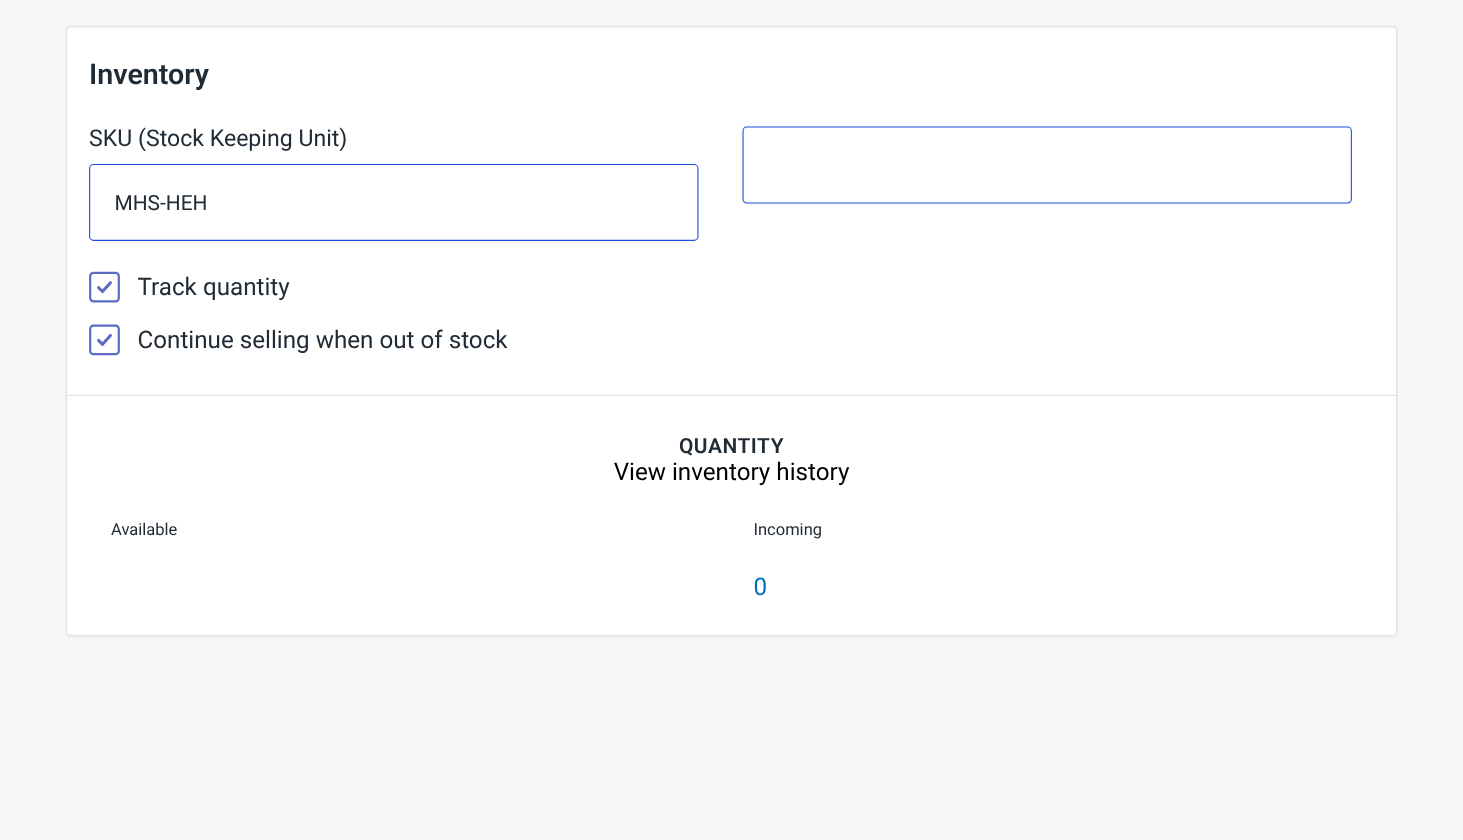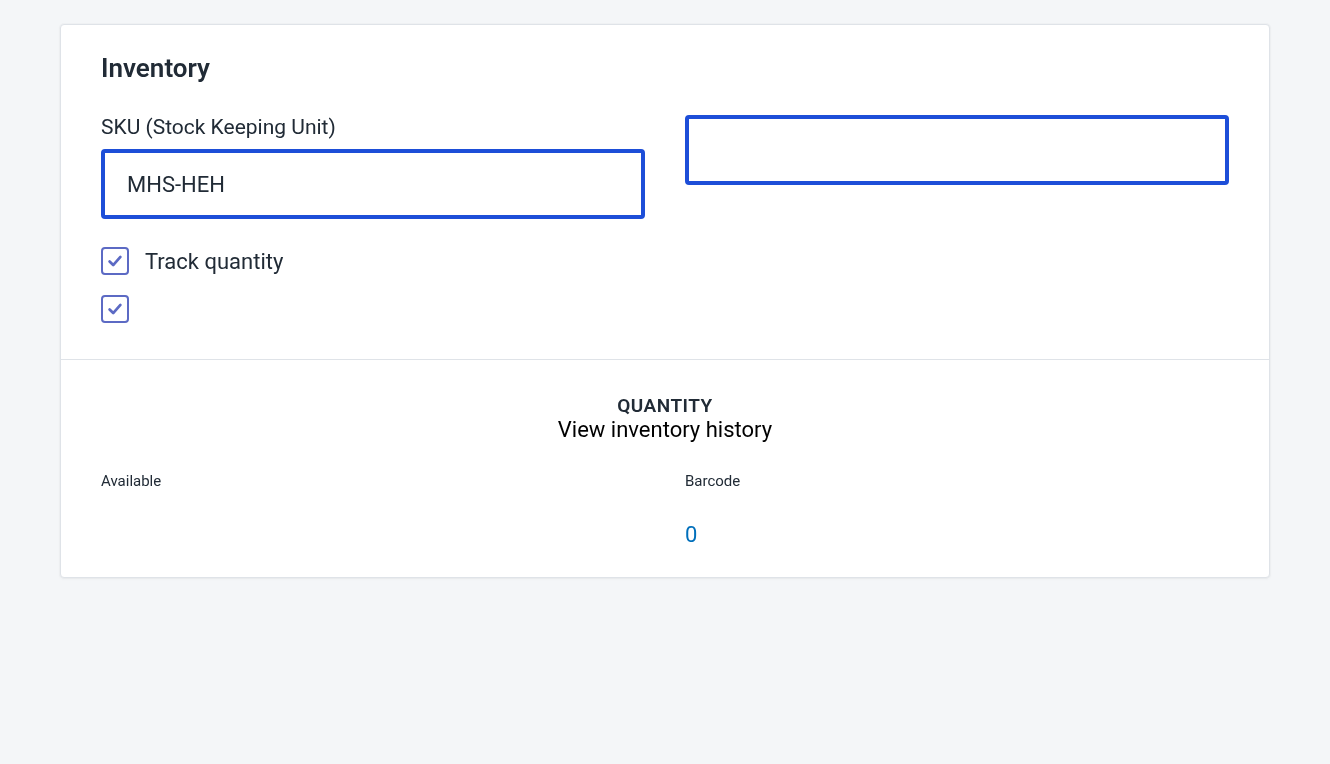--- a/index.html
+++ b/index.html
@@ -13,21 +13,21 @@
     padding: 24px 60px;
     color: #212b36;
   }
   .card {
     background: #ffffff;
     border: 1px solid #dfe3e8;
     border-radius: 4px;
     box-shadow: 0 0 0 1px rgba(63,63,68,0.02), 0 1px 3px 0 rgba(63,63,68,0.05);
   }
   .card-top {
-    padding: 28px 40px 36px 40px;
+    padding: 28px 40px 36px 20px;
   }
   .card-title {
     font-size: 26px;
     font-weight: 600;
     color: #212b36;
     margin-bottom: 32px;
   }
   .field-row {
     display: flex;
     gap: 40px;
@@ -40,24 +40,24 @@
   }
   .field-label {
     font-size: 21px;
     color: #212b36;
     margin-bottom: 10px;
     font-weight: 400;
   }
   .text-input {
     width: 100%;
     height: 70px;
-    border: 4px solid #1d4ed8;
+    border: 1px solid #1d4ed8;
     border-radius: 4px;
     padding: 0 22px;
-    font-size: 22px;
+    font-size: 19px;
     color: #212b36;
     background: #ffffff;
     font-family: inherit;
   }
   .checkbox-row {
     display: flex;
     align-items: center;
     gap: 16px;
     margin-bottom: 20px;
   }
@@ -191,35 +191,36 @@
       </span>
       <span class="checkbox-label">Track quantity</span>
     </div>
 
     <div class="checkbox-row">
       <span class="checkbox">
         <svg viewBox="0 0 20 20">
             <path fill="none" stroke="#5c6ac4" stroke-width="3" stroke-linecap="round" stroke-linejoin="round" d="M4 10.5 L8 14.5 L16 5.5"></path>
           </svg>
       </span>
+      <span class="checkbox-label">Continue selling when out of stock</span>
     </div>
   </div>
 
   <div class="divider"></div>
 
   <div class="card-bottom">
     <div class="section-header">
       <div class="section-title">QUANTITY</div>
       <a class="link">View inventory history</a>
     </div>
 
     <div class="qty-row">
       <div class="qty-field">
         <div class="qty-label">Available</div>
       </div>
 
       <div class="qty-field">
-        <div class="qty-label">Barcode</div>
+        <div class="qty-label">Incoming</div>
         <div class="incoming-value">0</div>
       </div>
     </div>
   </div>
 </div>
 
 </body></html>

